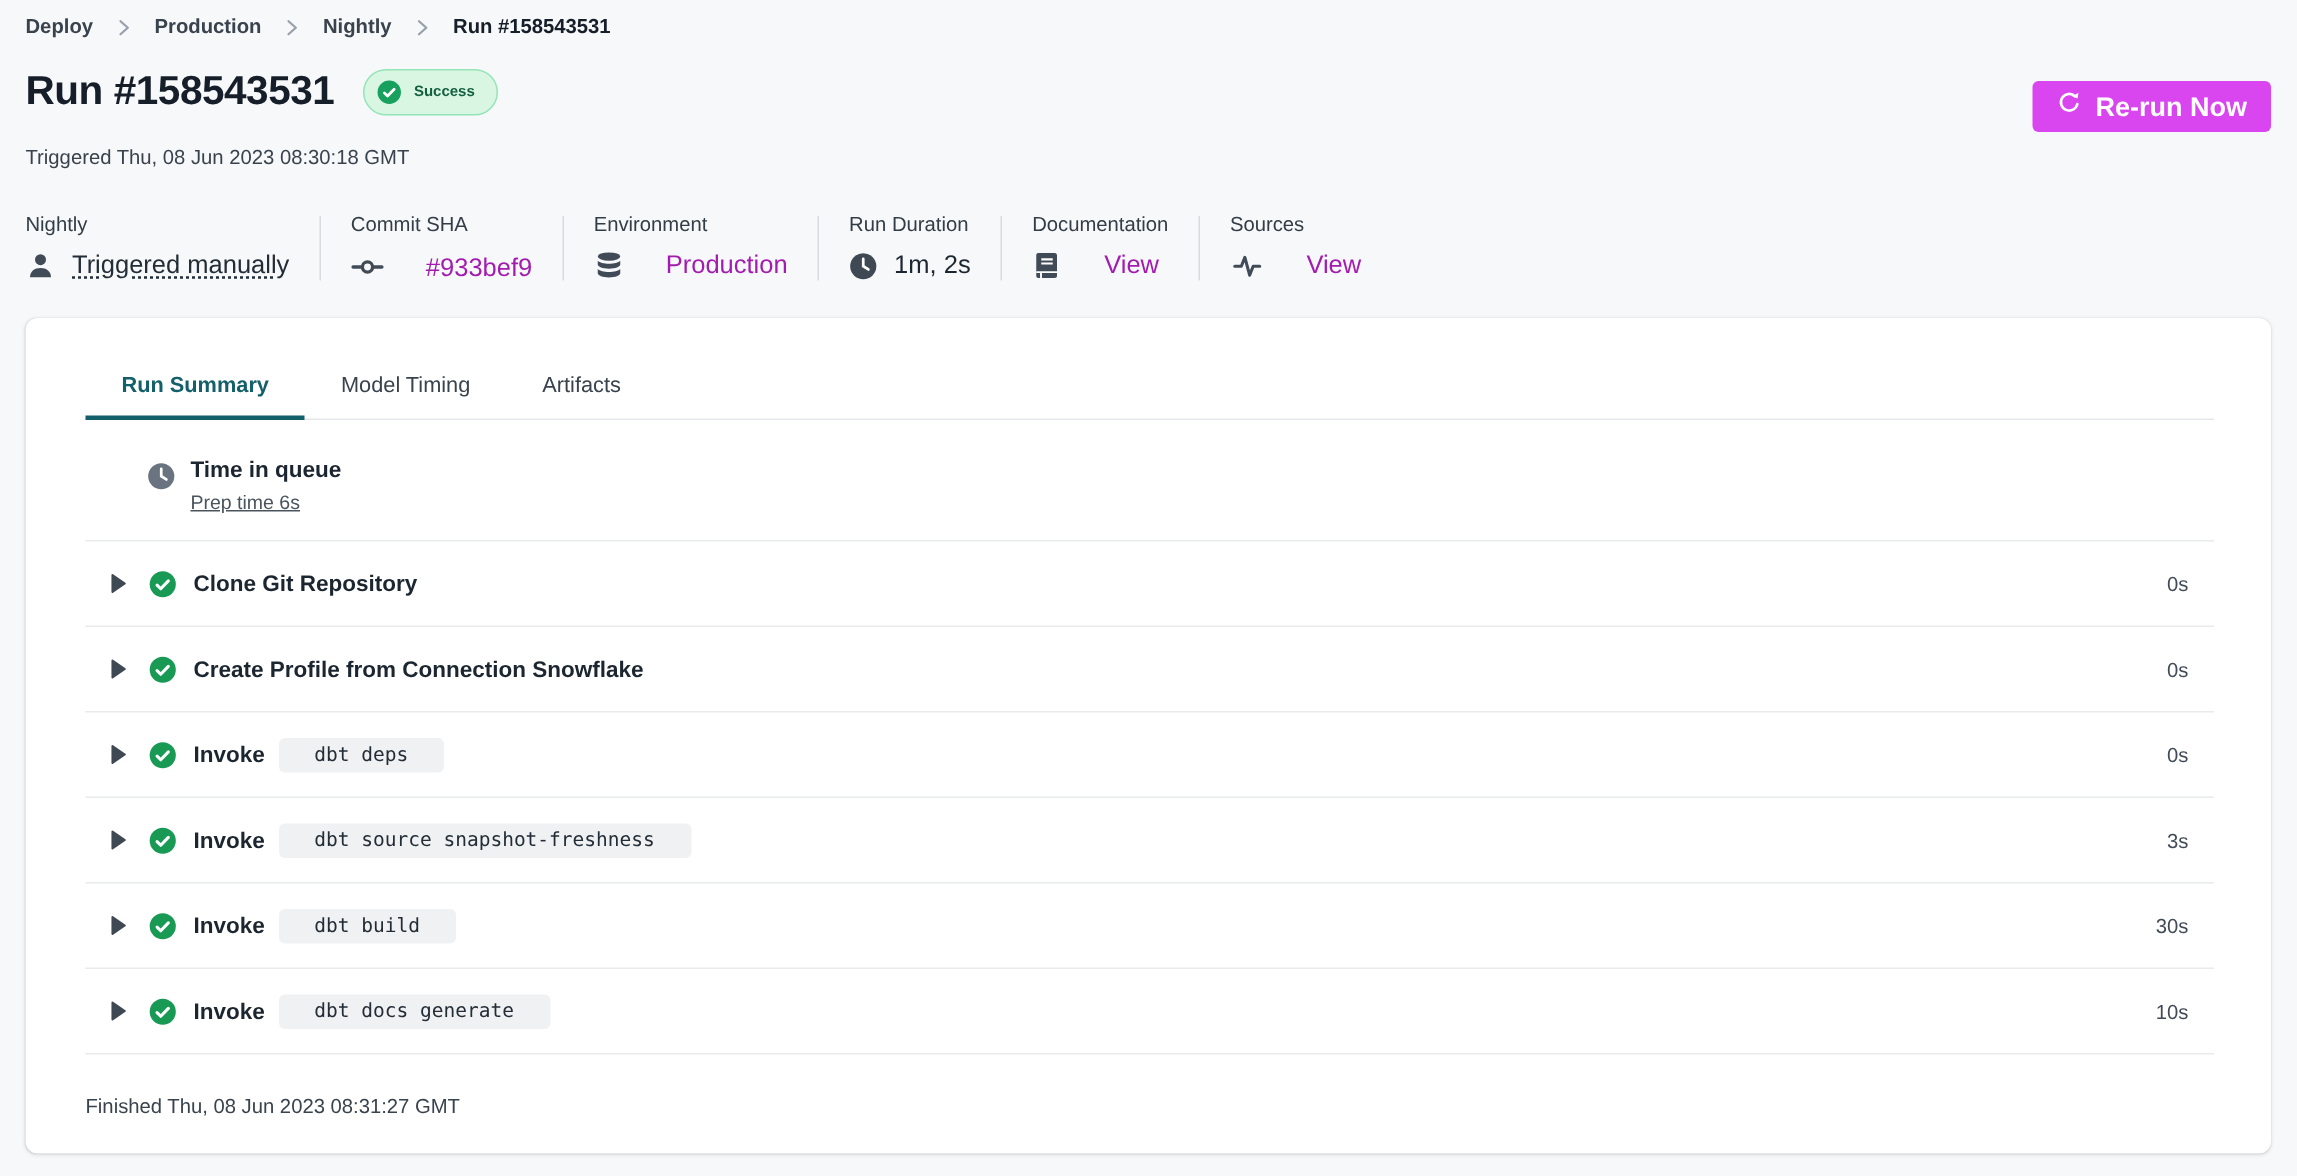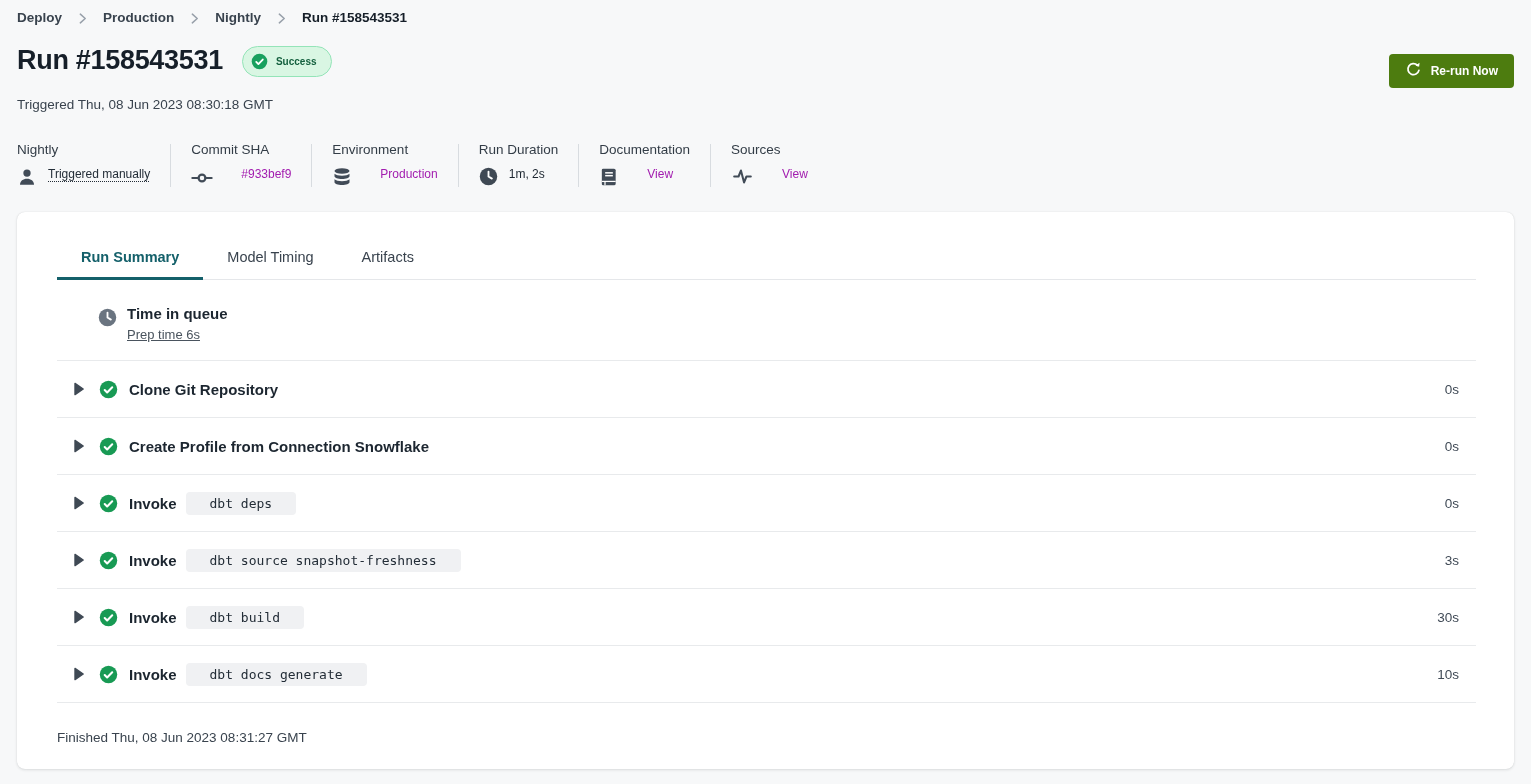--- a/index.html
+++ b/index.html
@@ -22,32 +22,32 @@
   .header-row { display:flex; align-items:flex-start; margin-top:20px; }
   h1.title { font-size:27px; font-weight:700; letter-spacing:-0.3px; color:#161f29; line-height:30px; }
   .badge {
     margin-left:19px; margin-top:1px; display:inline-flex; align-items:center; gap:8px;
     background:#d9f6e3; border:1px solid #94e4b8; border-radius:16px;
     padding:5px 14px 5px 8px; font-size:10px; font-weight:600; color:#15603f; height:31px;
   }
   .badge .ic { display:inline-flex; }
   .rerun {
     margin-left:auto; margin-top:9px; display:inline-flex; align-items:center; gap:9px;
-    background:#4d7c0f; color:#fff; border:none; border-radius:4px;
-    padding:0 16px; height:34px; font-size:12px; font-weight:600; cursor:pointer;
+    background:#d946ef; color:#fff; border:none; border-radius:4px;
+    padding:0 16px; height:34px; font-size:18px; font-weight:600; cursor:pointer;
     font-family:"Liberation Sans", sans-serif;
   }
   .triggered { margin-top:9px; font-size:13.5px; color:#39434e; }
 
   
   .metadata { display:flex; margin-top:30px; align-items:stretch; }
   .meta-group { padding:0 20px; }
   .meta-group:first-child { padding-left:0; }
   .meta-label { font-size:13.5px; color:#333d47; }
-  .meta-value { margin-top:10px; display:flex; align-items:flex-start; gap:11px; font-size:12px; color:#1c2630; }
+  .meta-value { margin-top:10px; display:flex; align-items:flex-end; gap:11px; font-size:17px; color:#1c2630; }
   .meta-value .ic { display:inline-flex; align-items:center; }
   .meta-divider { width:1px; background:#d8dce0; margin:2px 0; }
   .mv-link { color:#a21caf; cursor:pointer;margin-left:17px; }
   .mv-tooltip { color:#232d37; text-decoration:underline dotted; text-underline-offset:3px; cursor:help; }
 
   
   .card {
     margin-top:23px; background:#fff; border-radius:8px;
     box-shadow:0 1px 3px rgba(22,29,37,.12), 0 0 1px rgba(22,29,37,.15);
     padding:24px 38px 26px 40px; height:557px;

